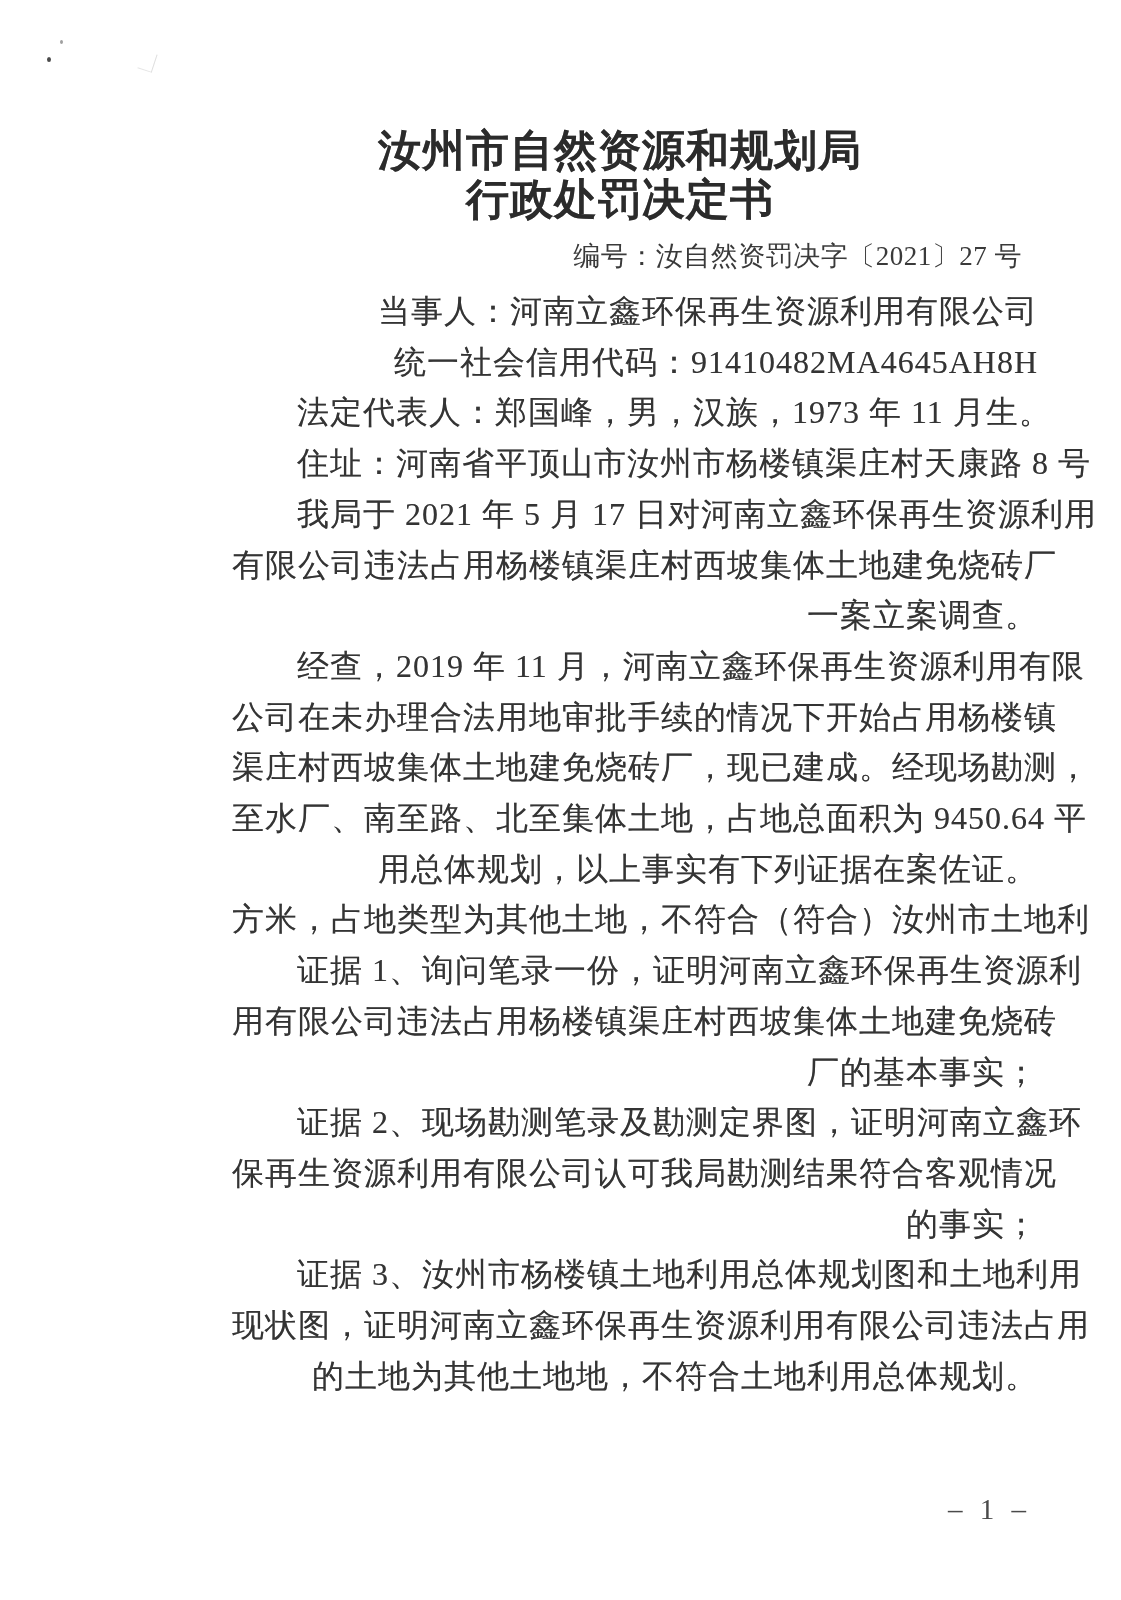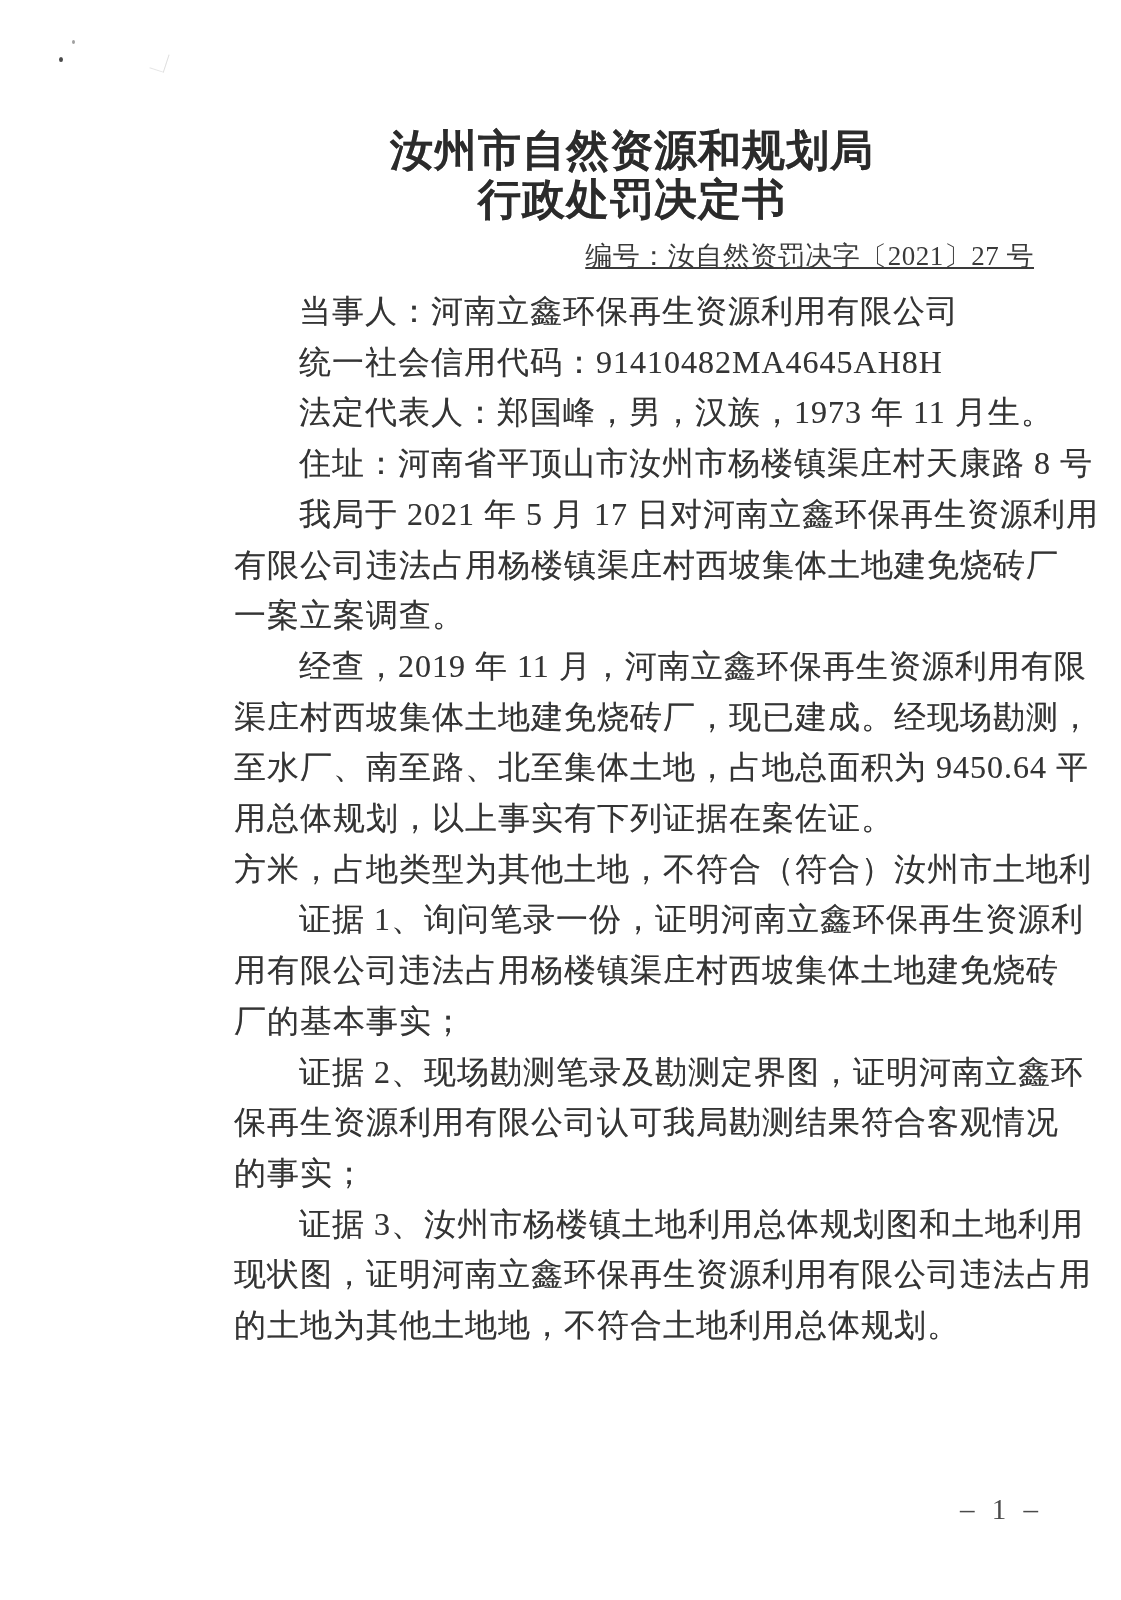--- a/index.html
+++ b/index.html
@@ -4,21 +4,21 @@
 <style>
   html,body{margin:0;padding:0;}
   body{
     width:1121px;height:1600px;
     background:#ffffff;
     position:relative;
     overflow:hidden;
     font-family:"Liberation Serif","DejaVu Serif",serif;
     color:#333;
   }
-  .doc{position:absolute;inset:0;margin-left:12px;}
+  .doc{position:absolute;inset:0;}
   .title-block{
     position:absolute;
     left:120px;top:126px;width:1000px;
     text-align:center;
   }
   .title{
     margin:0;
     font-size:43px;
     font-weight:bold;
     color:#2b2b2b;
@@ -26,25 +26,24 @@
     line-height:49px;
     text-shadow:0 0 0.6px rgba(43,43,43,.55);
   }
   .docnum{
     position:absolute;
     left:222px;top:238px;width:800px;
     text-align:right;
     font-size:27px;
     color:#3a3a3a;
     letter-spacing:0.5px;
-    text-decoration:underline;
   }
   .body-text{
     position:absolute;
-    left:222px;top:286px;width:806px;
+    left:232px;top:286px;width:806px;text-align:right;
   }
   .line{
     font-size:32px;
     line-height:50.7px;
     letter-spacing:1px;
     white-space:nowrap;
     color:#343434;
     text-shadow:0 0 0.5px rgba(52,52,52,.45);
   }
   .line.indent{text-indent:65px;}
@@ -83,20 +82,21 @@
 
   <div class="body-text" id="body-lines">
       <div class="line indent">当事人：河南立鑫环保再生资源利用有限公司</div>
       <div class="line indent">统一社会信用代码：91410482MA4645AH8H</div>
       <div class="line indent">法定代表人：郑国峰，男，汉族，1973 年 11 月生。</div>
       <div class="line indent">住址：河南省平顶山市汝州市杨楼镇渠庄村天康路 8 号</div>
       <div class="line indent">我局于 2021 年 5 月 17 日对河南立鑫环保再生资源利用</div>
       <div class="line">有限公司违法占用杨楼镇渠庄村西坡集体土地建免烧砖厂</div>
       <div class="line">一案立案调查。</div>
       <div class="line indent">经查，2019 年 11 月，河南立鑫环保再生资源利用有限</div>
+      <div class="line">公司在未办理合法用地审批手续的情况下开始占用杨楼镇</div>
       <div class="line">渠庄村西坡集体土地建免烧砖厂，现已建成。经现场勘测，</div>
       <div class="line">至水厂、南至路、北至集体土地，占地总面积为 9450.64 平</div>
       <div class="line">用总体规划，以上事实有下列证据在案佐证。</div>
       <div class="line">方米，占地类型为其他土地，不符合（符合）汝州市土地利</div>
       <div class="line indent">证据 1、询问笔录一份，证明河南立鑫环保再生资源利</div>
       <div class="line">用有限公司违法占用杨楼镇渠庄村西坡集体土地建免烧砖</div>
       <div class="line">厂的基本事实；</div>
       <div class="line indent">证据 2、现场勘测笔录及勘测定界图，证明河南立鑫环</div>
       <div class="line">保再生资源利用有限公司认可我局勘测结果符合客观情况</div>
       <div class="line">的事实；</div>

